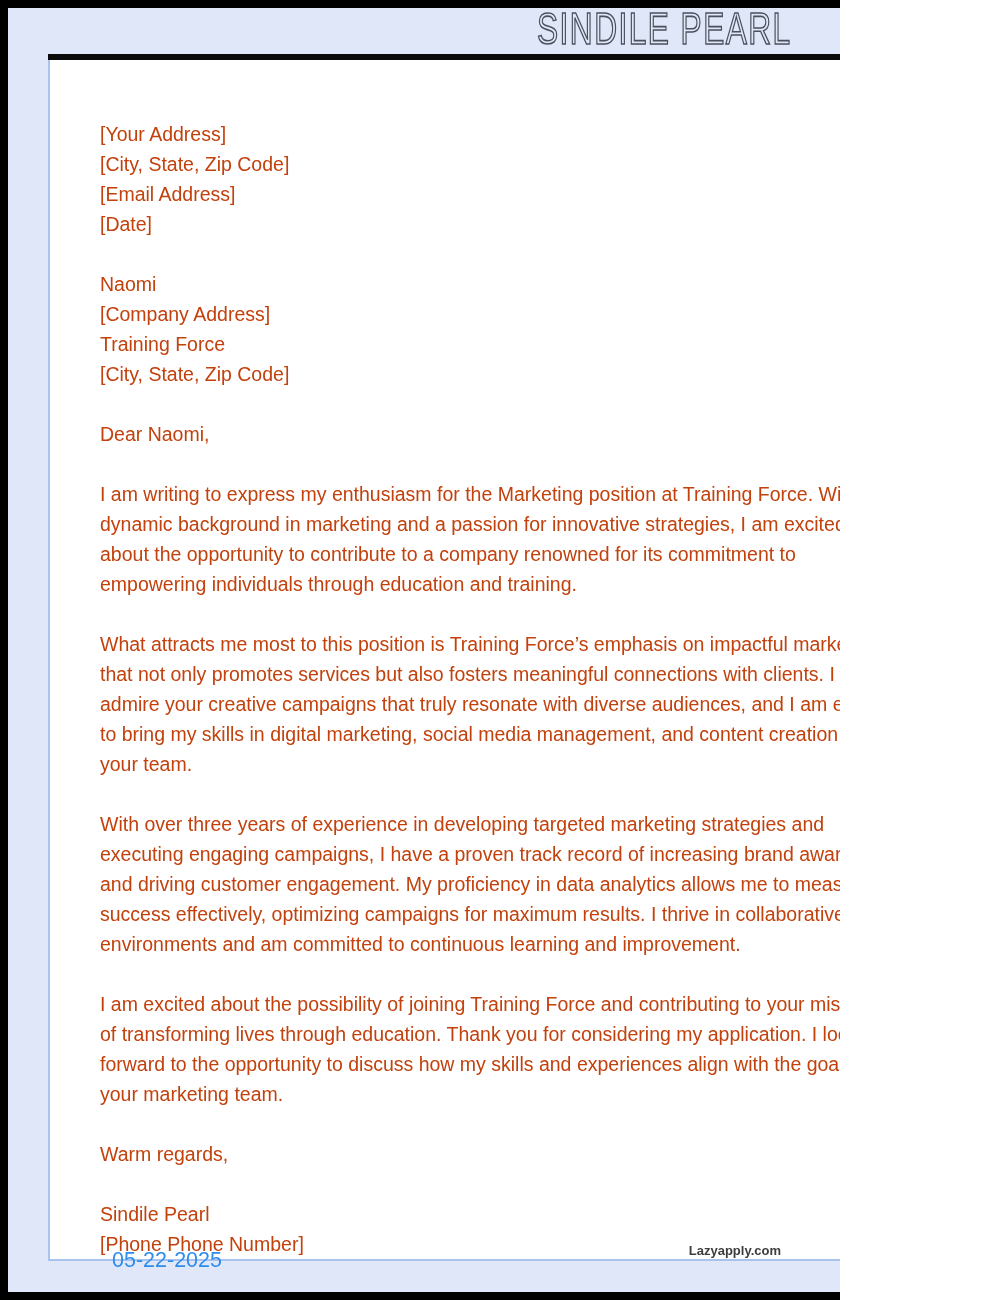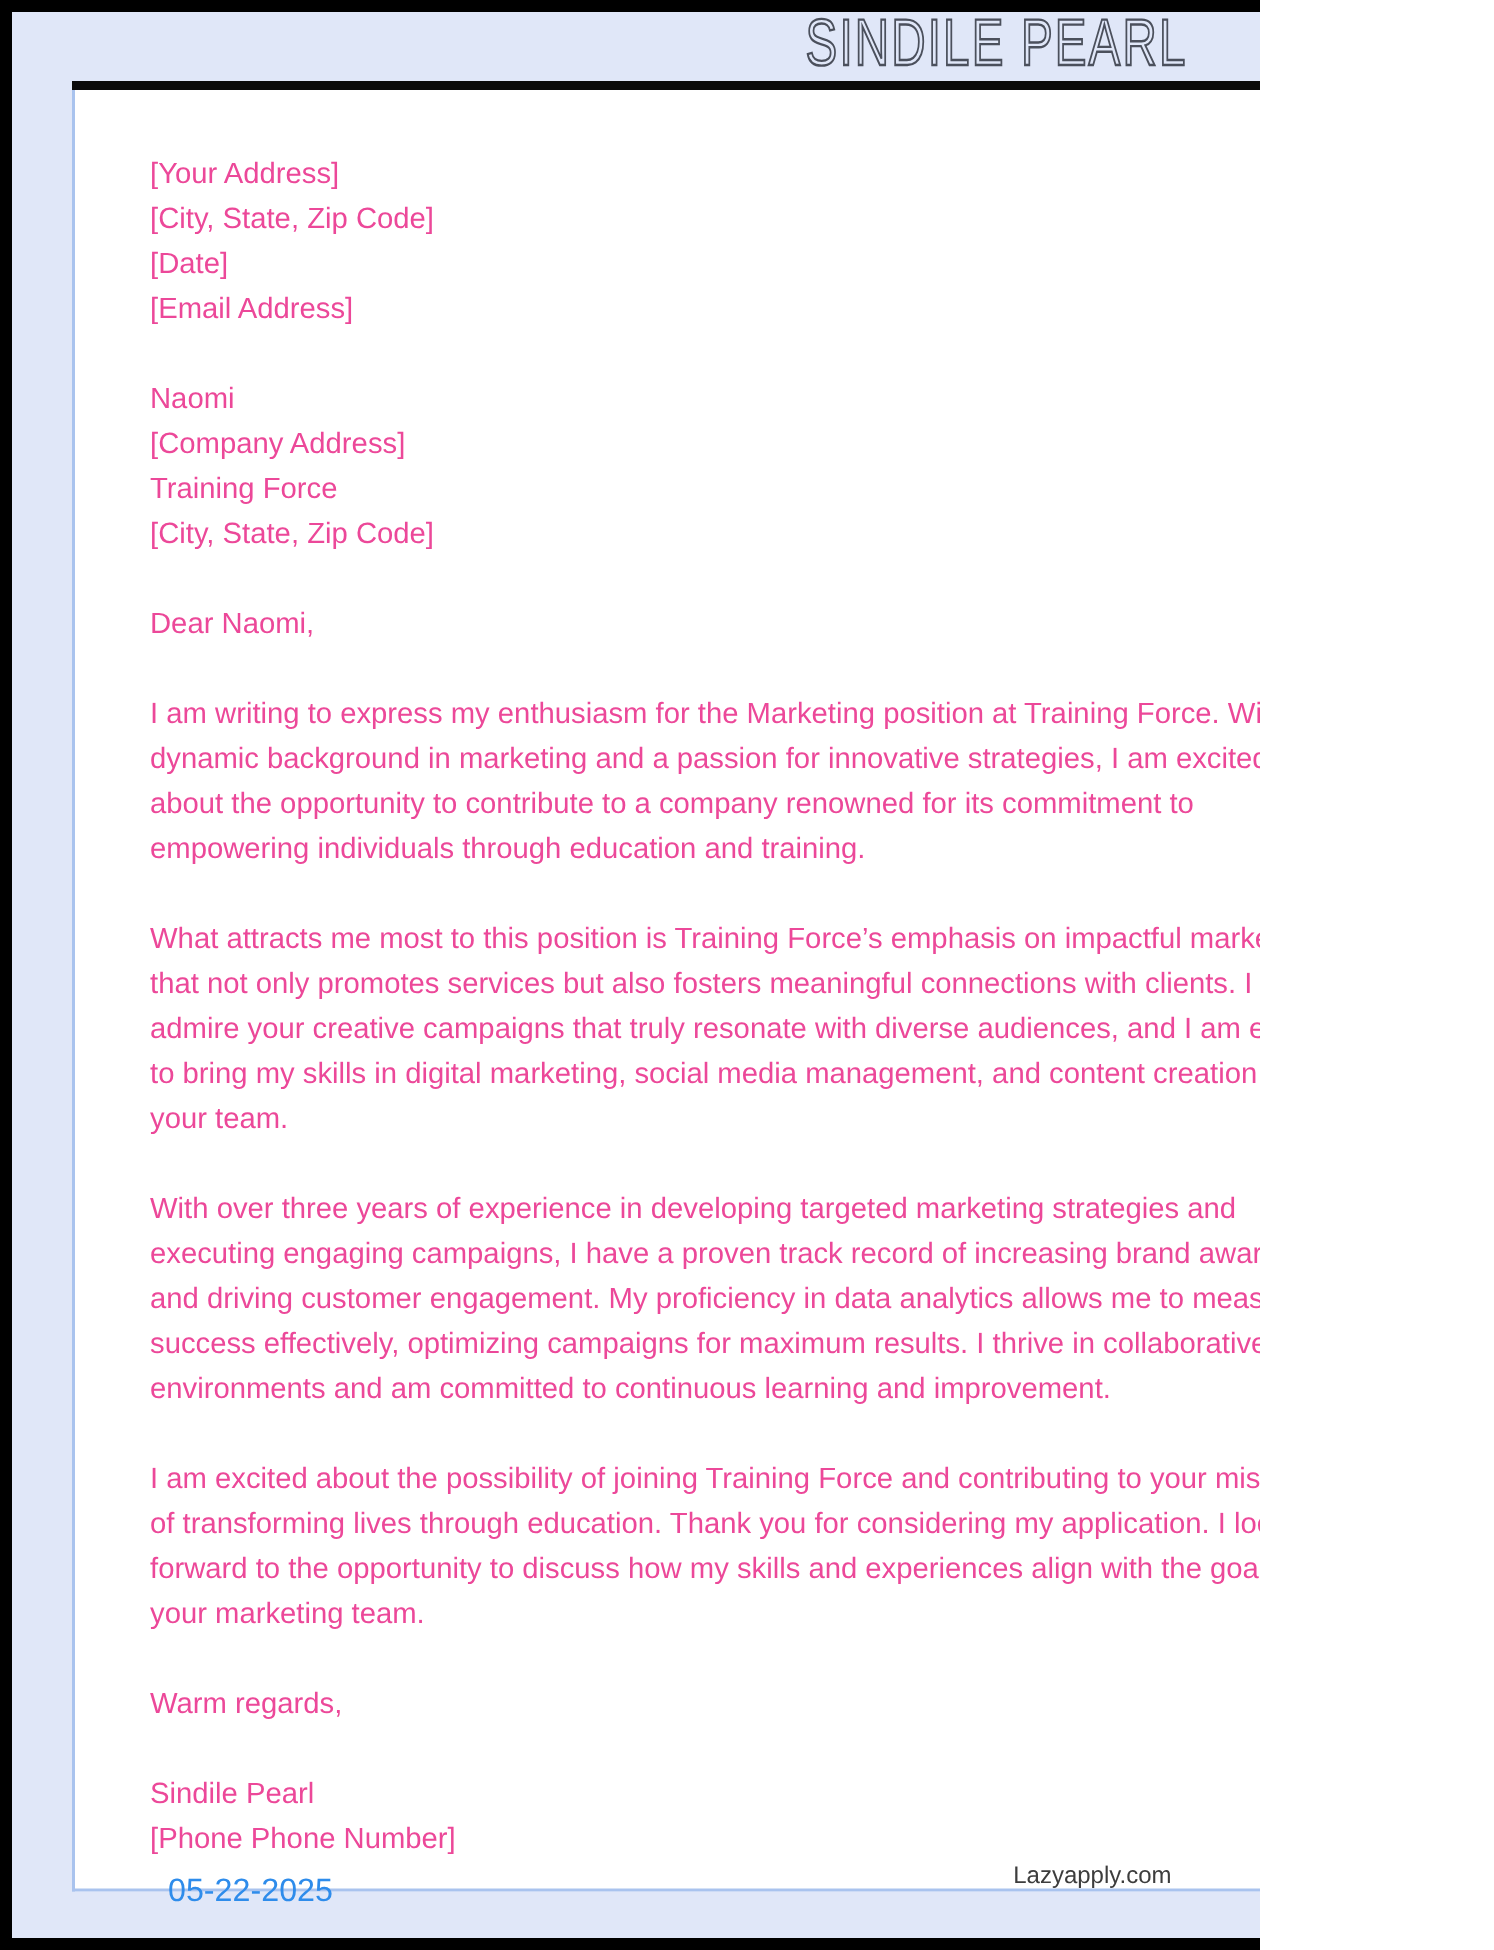--- a/index.html
+++ b/index.html
@@ -52,38 +52,39 @@
     left: 48px;
     top: 60px;
     width: 900px;
     height: 1201px;
     box-sizing: border-box;
     background: #ffffff;
     border: 2px solid #a9c3ee;
     border-top: none;
   }
   .letter-content {
-    padding: 41px 50px 0 50px;
-    color: #ec4899;
+    padding: 59px 50px 0 50px;
+    color: #c2410c;
     font-size: 19.5px;
     line-height: 30px;
   }
   .block { margin: 0 0 30px 0; }
   .block div { white-space: pre; }
   .para {
     margin: 12px 0 30px 0;
     max-width: 796px;
   }
   .watermark {
     position: absolute;
     top: 1242px;
     right: 59px;
-    font-size: 16px;
+    font-size: 13px;
     line-height: 18px;
     color: #3d3d3d;
+    font-weight: bold;
   }
   .date-stamp {
     position: absolute;
     left: 99px;
     top: 1247px;
     font-size: 21.5px;
     line-height: 26px;
     color: #2e8ceb;
     z-index: 5;
     margin-left: 13px;
@@ -97,22 +98,22 @@
 
   <div class="header-title">SINDILE PEARL</div>
   <div class="top-bar"></div>
 
   <div class="panel">
     <div class="letter-content">
 
       <div class="block">
         <div>[Your Address]</div>
         <div>[City, State, Zip Code]</div>
+        <div>[Email Address]</div>
         <div>[Date]</div>
-        <div>[Email Address]</div>
       </div>
 
       <div class="block">
         <div>Naomi</div>
         <div>[Company Address]</div>
         <div>Training Force</div>
         <div>[City, State, Zip Code]</div>
       </div>
 
       <div class="block">

